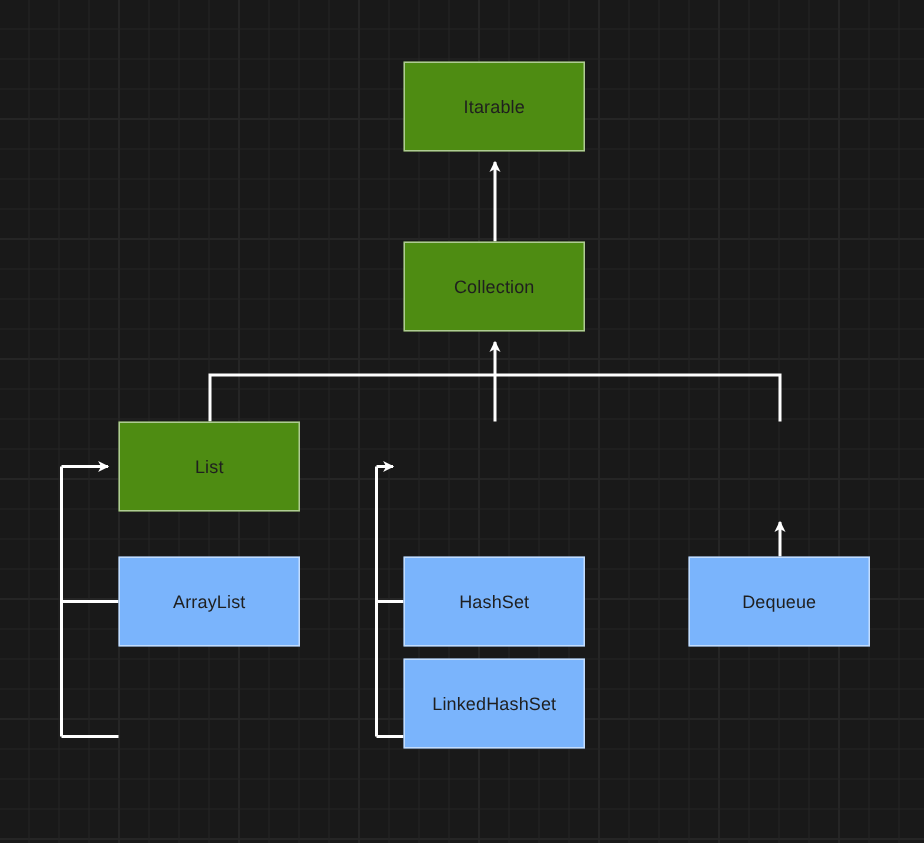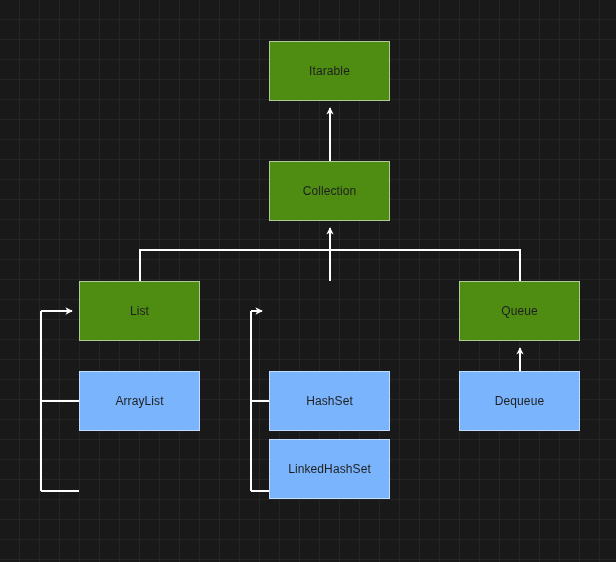--- a/index.html
+++ b/index.html
@@ -95,23 +95,20 @@
 
   <div class="node iface" style="left:269px; top:161px;align-items:center;">
     <span class="node-label">Collection</span>
   </div>
 
   <div class="node iface" style="left:79px; top:281px;">
     <span class="node-label">List</span>
   </div>
 
 
-  <div class="node iface" style="left:459px; top:281px;">
-    <span class="node-label">Queue</span>
-  </div>
 
   <div class="node impl" style="left:269px; top:371px;">
     <span class="node-label">HashSet</span>
   </div>
 
   <div class="node impl" style="left:79px; top:371px;">
     <span class="node-label">ArrayList</span>
   </div>
 
   <div class="node impl" style="left:459px; top:371px;">

